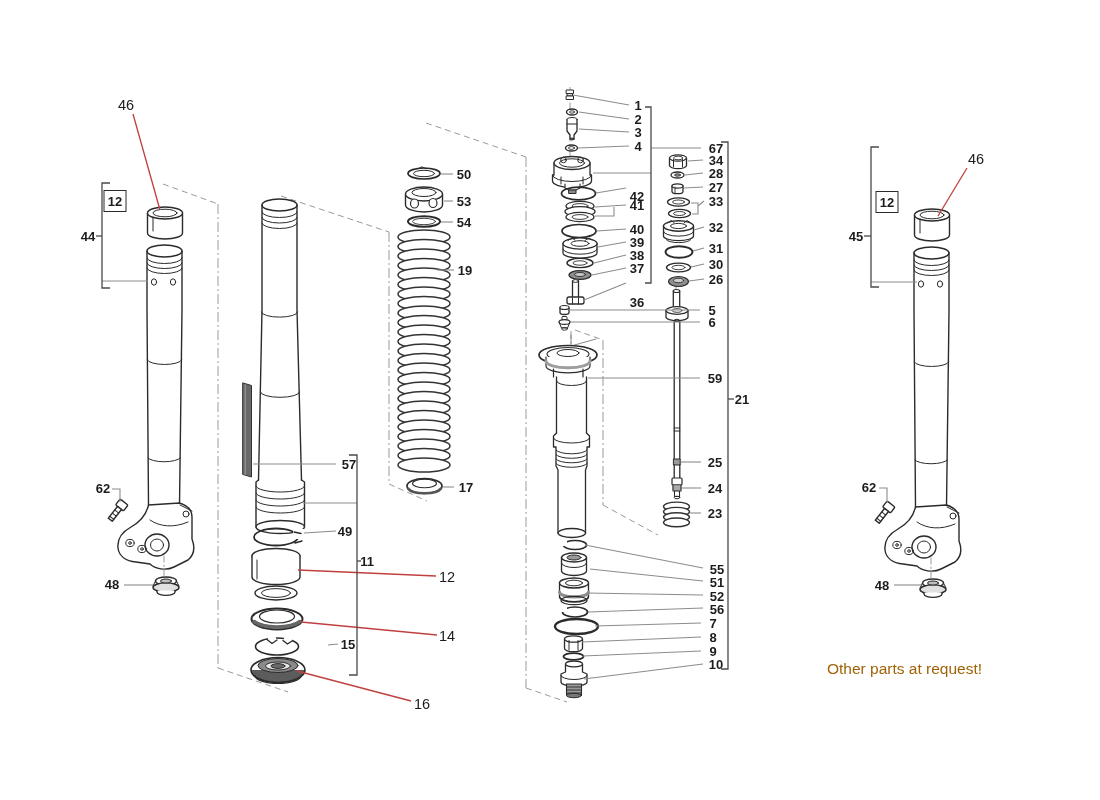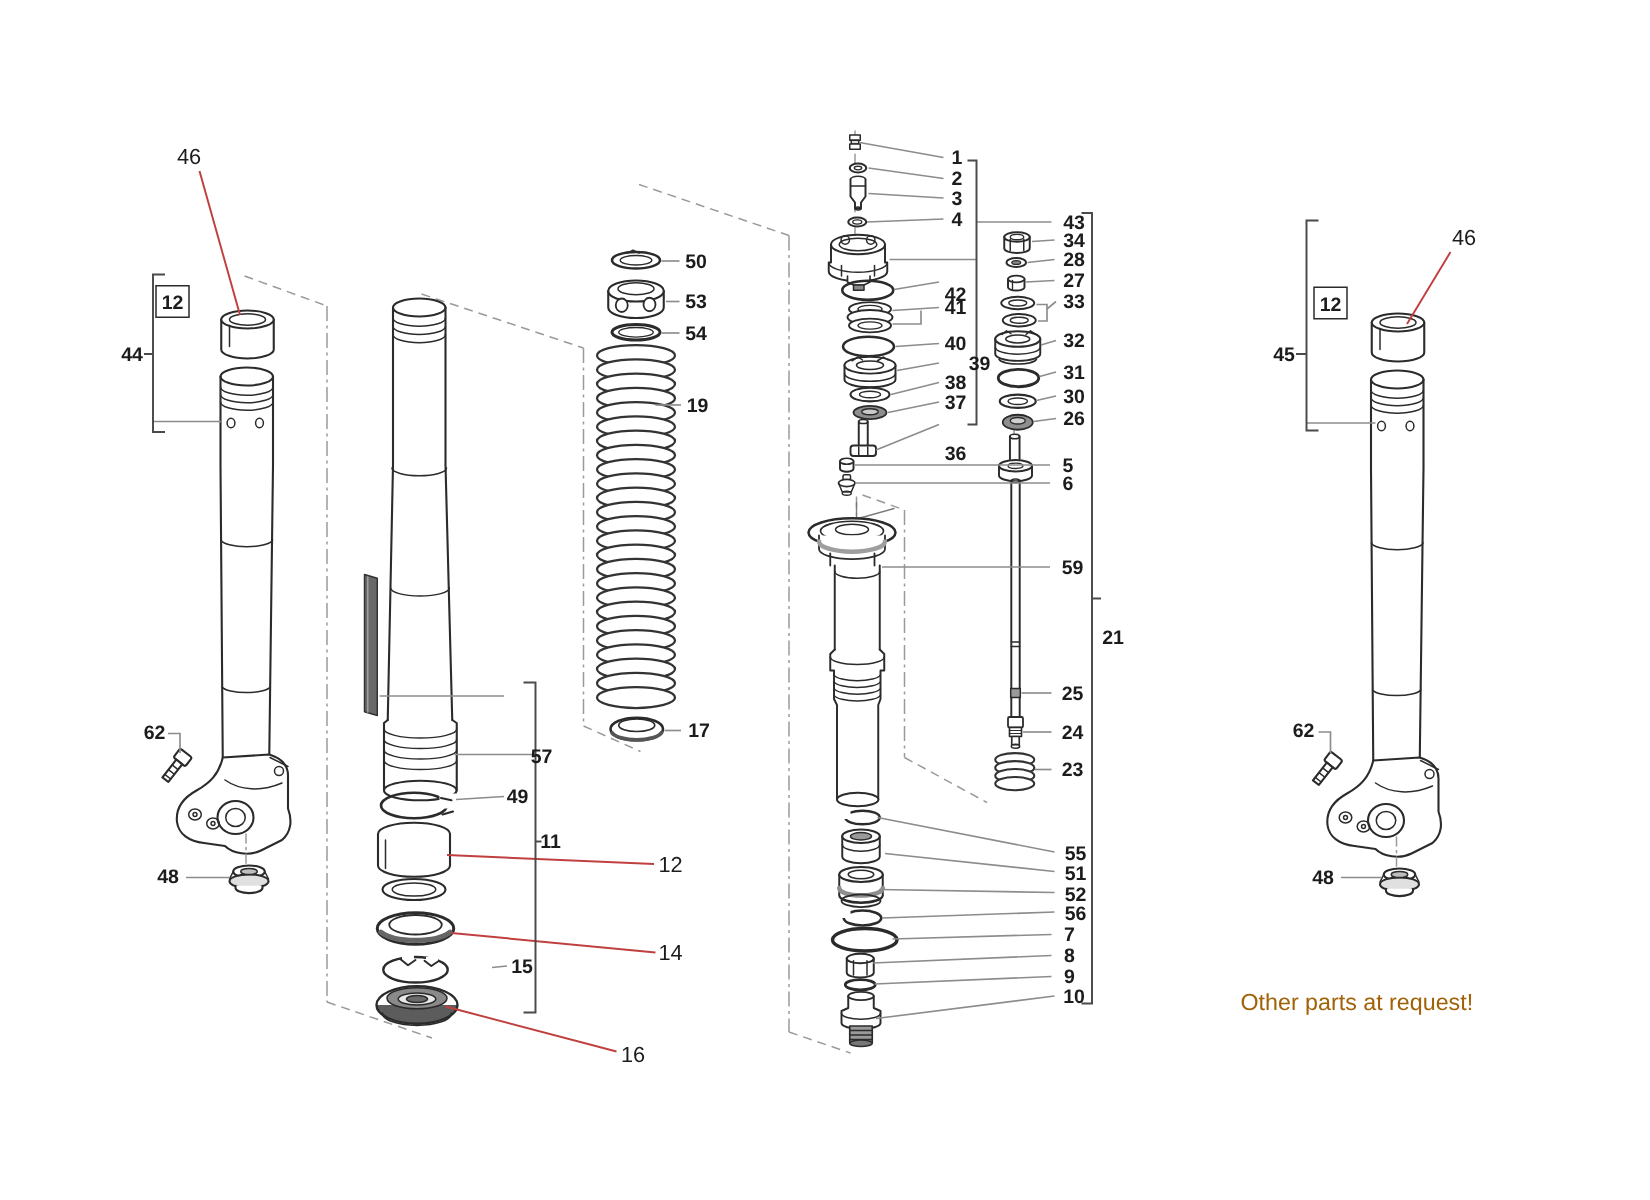--- a/index.html
+++ b/index.html
@@ -521,56 +521,56 @@
         <polyline points="721,142 728,142 728,669 721,669" fill="none" stroke="#4a4a4a" stroke-width="1.3"></polyline>
         <polyline points="728,399 734,399" fill="none" stroke="#4a4a4a" stroke-width="1.3"></polyline>
       </g>
 </svg>
 
 <div id="labels">
       <div class="plabel red-ref" style="left: 126px; top: 105px;">46</div>
       <div class="plabel" style="left: 88px; top: 236px;">44</div>
       <div class="plabel" style="left: 103px; top: 488px;">62</div>
       <div class="plabel" style="left: 112px; top: 584px;">48</div>
-      <div class="plabel" style="left: 361px; top: 464px; margin-top: 40px;">57</div>
+      <div class="plabel" style="left: 349px; top: 464px;">57</div>
       <div class="plabel" style="left: 345px; top: 531px;">49</div>
       <div class="plabel" style="left: 367px; top: 561px;">11</div>
       <div class="plabel red-ref" style="left: 447px; top: 577px;">12</div>
       <div class="plabel red-ref" style="left: 447px; top: 636px;">14</div>
       <div class="plabel" style="left: 348px; top: 644px;">15</div>
       <div class="plabel red-ref" style="left: 422px; top: 704px;">16</div>
       <div class="plabel" style="left: 464px; top: 174px;">50</div>
       <div class="plabel" style="left: 464px; top: 201px;">53</div>
       <div class="plabel" style="left: 464px; top: 222px;">54</div>
       <div class="plabel" style="left: 465px; top: 270px;">19</div>
       <div class="plabel" style="left: 466px; top: 487px;">17</div>
       <div class="plabel" style="left: 638px; top: 105px;">1</div>
       <div class="plabel" style="left: 638px; top: 119px;">2</div>
       <div class="plabel" style="left: 638px; top: 132px;">3</div>
       <div class="plabel" style="left: 638px; top: 146px;">4</div>
       <div class="plabel" style="left: 637px; top: 196px;">42</div>
       <div class="plabel" style="left: 637px; top: 205px;">41</div>
       <div class="plabel" style="left: 637px; top: 229px;">40</div>
-      <div class="plabel" style="left: 637px; top: 242px; margin-left: 16px;">39</div>
+      <div class="plabel" style="left: 637px; top: 242px;">39</div>
       <div class="plabel" style="left: 637px; top: 255px;">38</div>
       <div class="plabel" style="left: 637px; top: 268px;">37</div>
       <div class="plabel" style="left: 637px; top: 282px; margin-top: 20px;">36</div>
-      <div class="plabel" style="left: 716px; top: 148px;">43</div>
+      <div class="plabel" style="left: 716px; top: 148px;">67</div>
       <div class="plabel" style="left: 716px; top: 160px;">34</div>
       <div class="plabel" style="left: 716px; top: 173px;">28</div>
       <div class="plabel" style="left: 716px; top: 187px;">27</div>
       <div class="plabel" style="left: 716px; top: 201px;">33</div>
       <div class="plabel" style="left: 716px; top: 227px;">32</div>
       <div class="plabel" style="left: 716px; top: 248px;">31</div>
       <div class="plabel" style="left: 716px; top: 264px;">30</div>
       <div class="plabel" style="left: 716px; top: 279px;">26</div>
       <div class="plabel" style="left: 712px; top: 310px;">5</div>
       <div class="plabel" style="left: 712px; top: 322px;">6</div>
       <div class="plabel" style="left: 715px; top: 378px;">59</div>
-      <div class="plabel" style="left: 742px; top: 399px; margin-top: 26px;">21</div>
+      <div class="plabel" style="left: 742px; top: 399px;">21</div>
       <div class="plabel" style="left: 715px; top: 462px;">25</div>
       <div class="plabel" style="left: 715px; top: 488px;">24</div>
       <div class="plabel" style="left: 715px; top: 513px;">23</div>
       <div class="plabel" style="left: 717px; top: 569px;">55</div>
       <div class="plabel" style="left: 717px; top: 582px;">51</div>
       <div class="plabel" style="left: 717px; top: 596px;">52</div>
       <div class="plabel" style="left: 717px; top: 609px;">56</div>
       <div class="plabel" style="left: 713px; top: 623px;">7</div>
       <div class="plabel" style="left: 713px; top: 637px;">8</div>
       <div class="plabel" style="left: 713px; top: 651px;">9</div>

